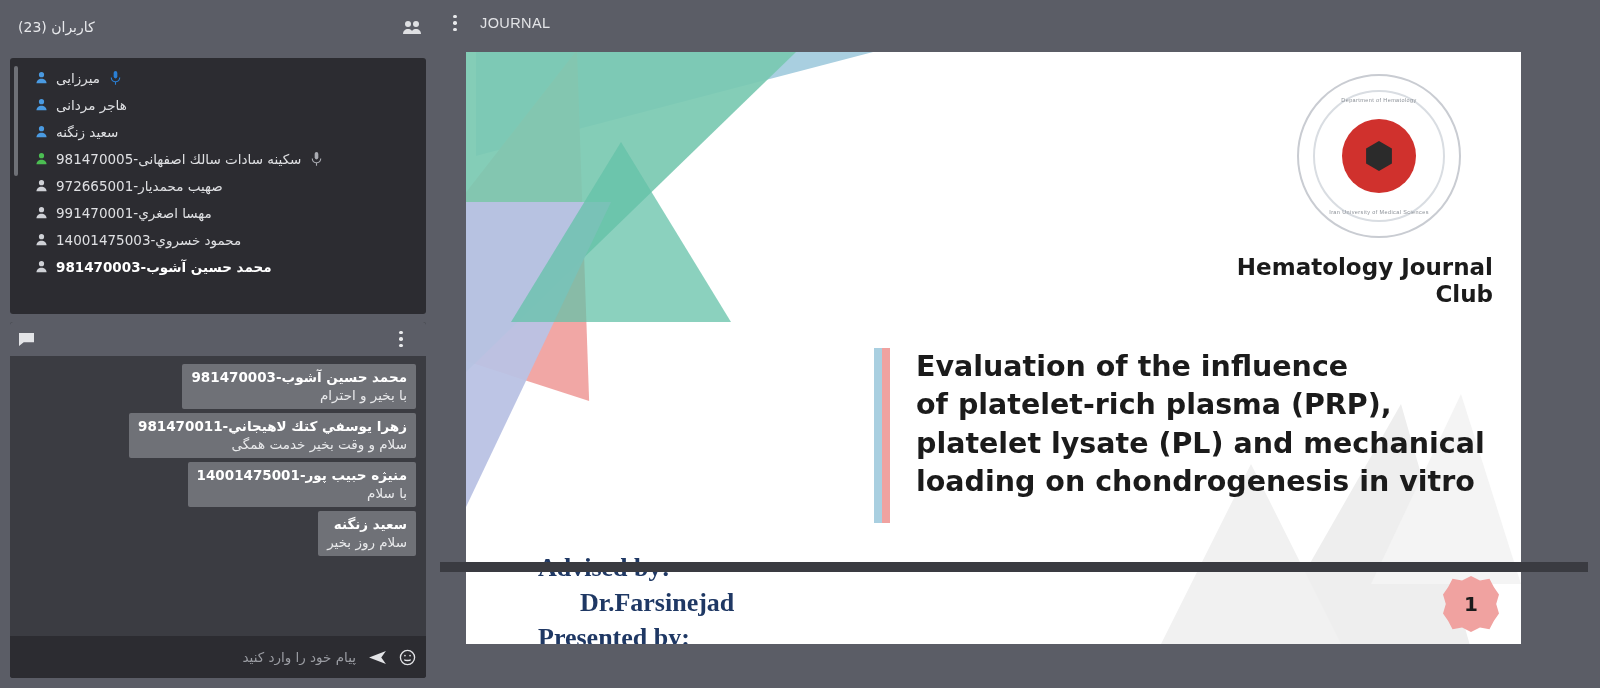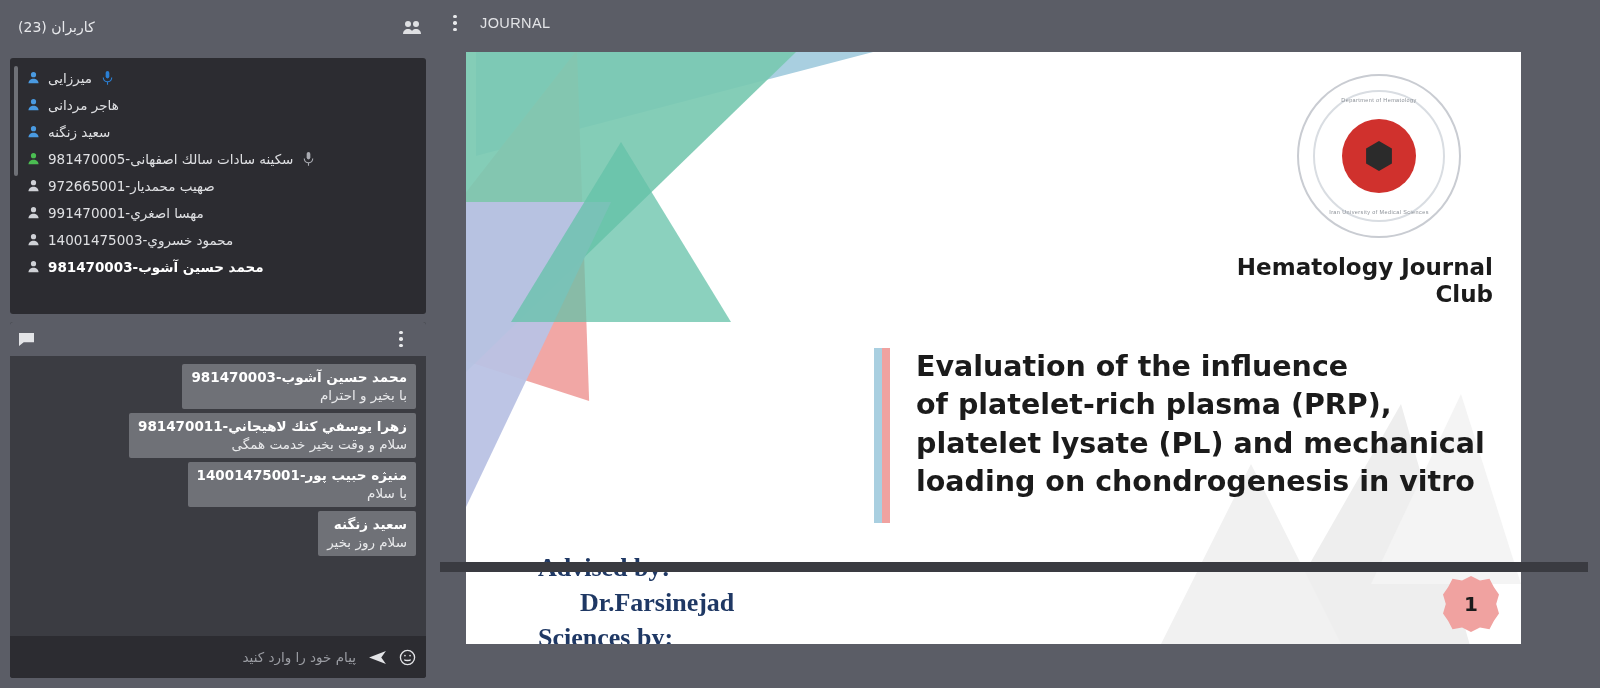--- a/index.html
+++ b/index.html
@@ -299,21 +299,21 @@
     color: #e3e4e7;
     cursor: pointer;
   }
 
   .users-panel {
     background: #2c2c31;
     border-radius: 3px;
     height: 244px;
     overflow: hidden;
     position: relative;
-    padding: 6px 0 6px 4px;
+    padding: 6px 0 6px 12px;
   }
   .user-row {
     height: 27px;
     display: flex;
     flex-direction: row-reverse;
     align-items: center;
     padding: 0 10px 0 12px;
     color: #dfe0e3;
     font-size: 13.5px;
     gap: 7px;
@@ -452,21 +452,21 @@
           <div>Evaluation of the influence</div>
           <div>of platelet-rich plasma (PRP),</div>
           <div>platelet lysate (PL) and mechanical</div>
           <div>loading on chondrogenesis in vitro</div>
         </div>
       </div>
 
       <div class="advised">
         <div>Advised by:</div>
         <div class="indent">Dr.Farsinejad</div>
-        <div>Sciences by:</div>
+        <div>Presented by:</div>
         <div class="indent">S.Salek</div>
       </div>
 
       <div class="page-badge">1</div>
     </div>
 
     <div class="stage-bottombar"></div>
   </div>
 
   <div class="right">

